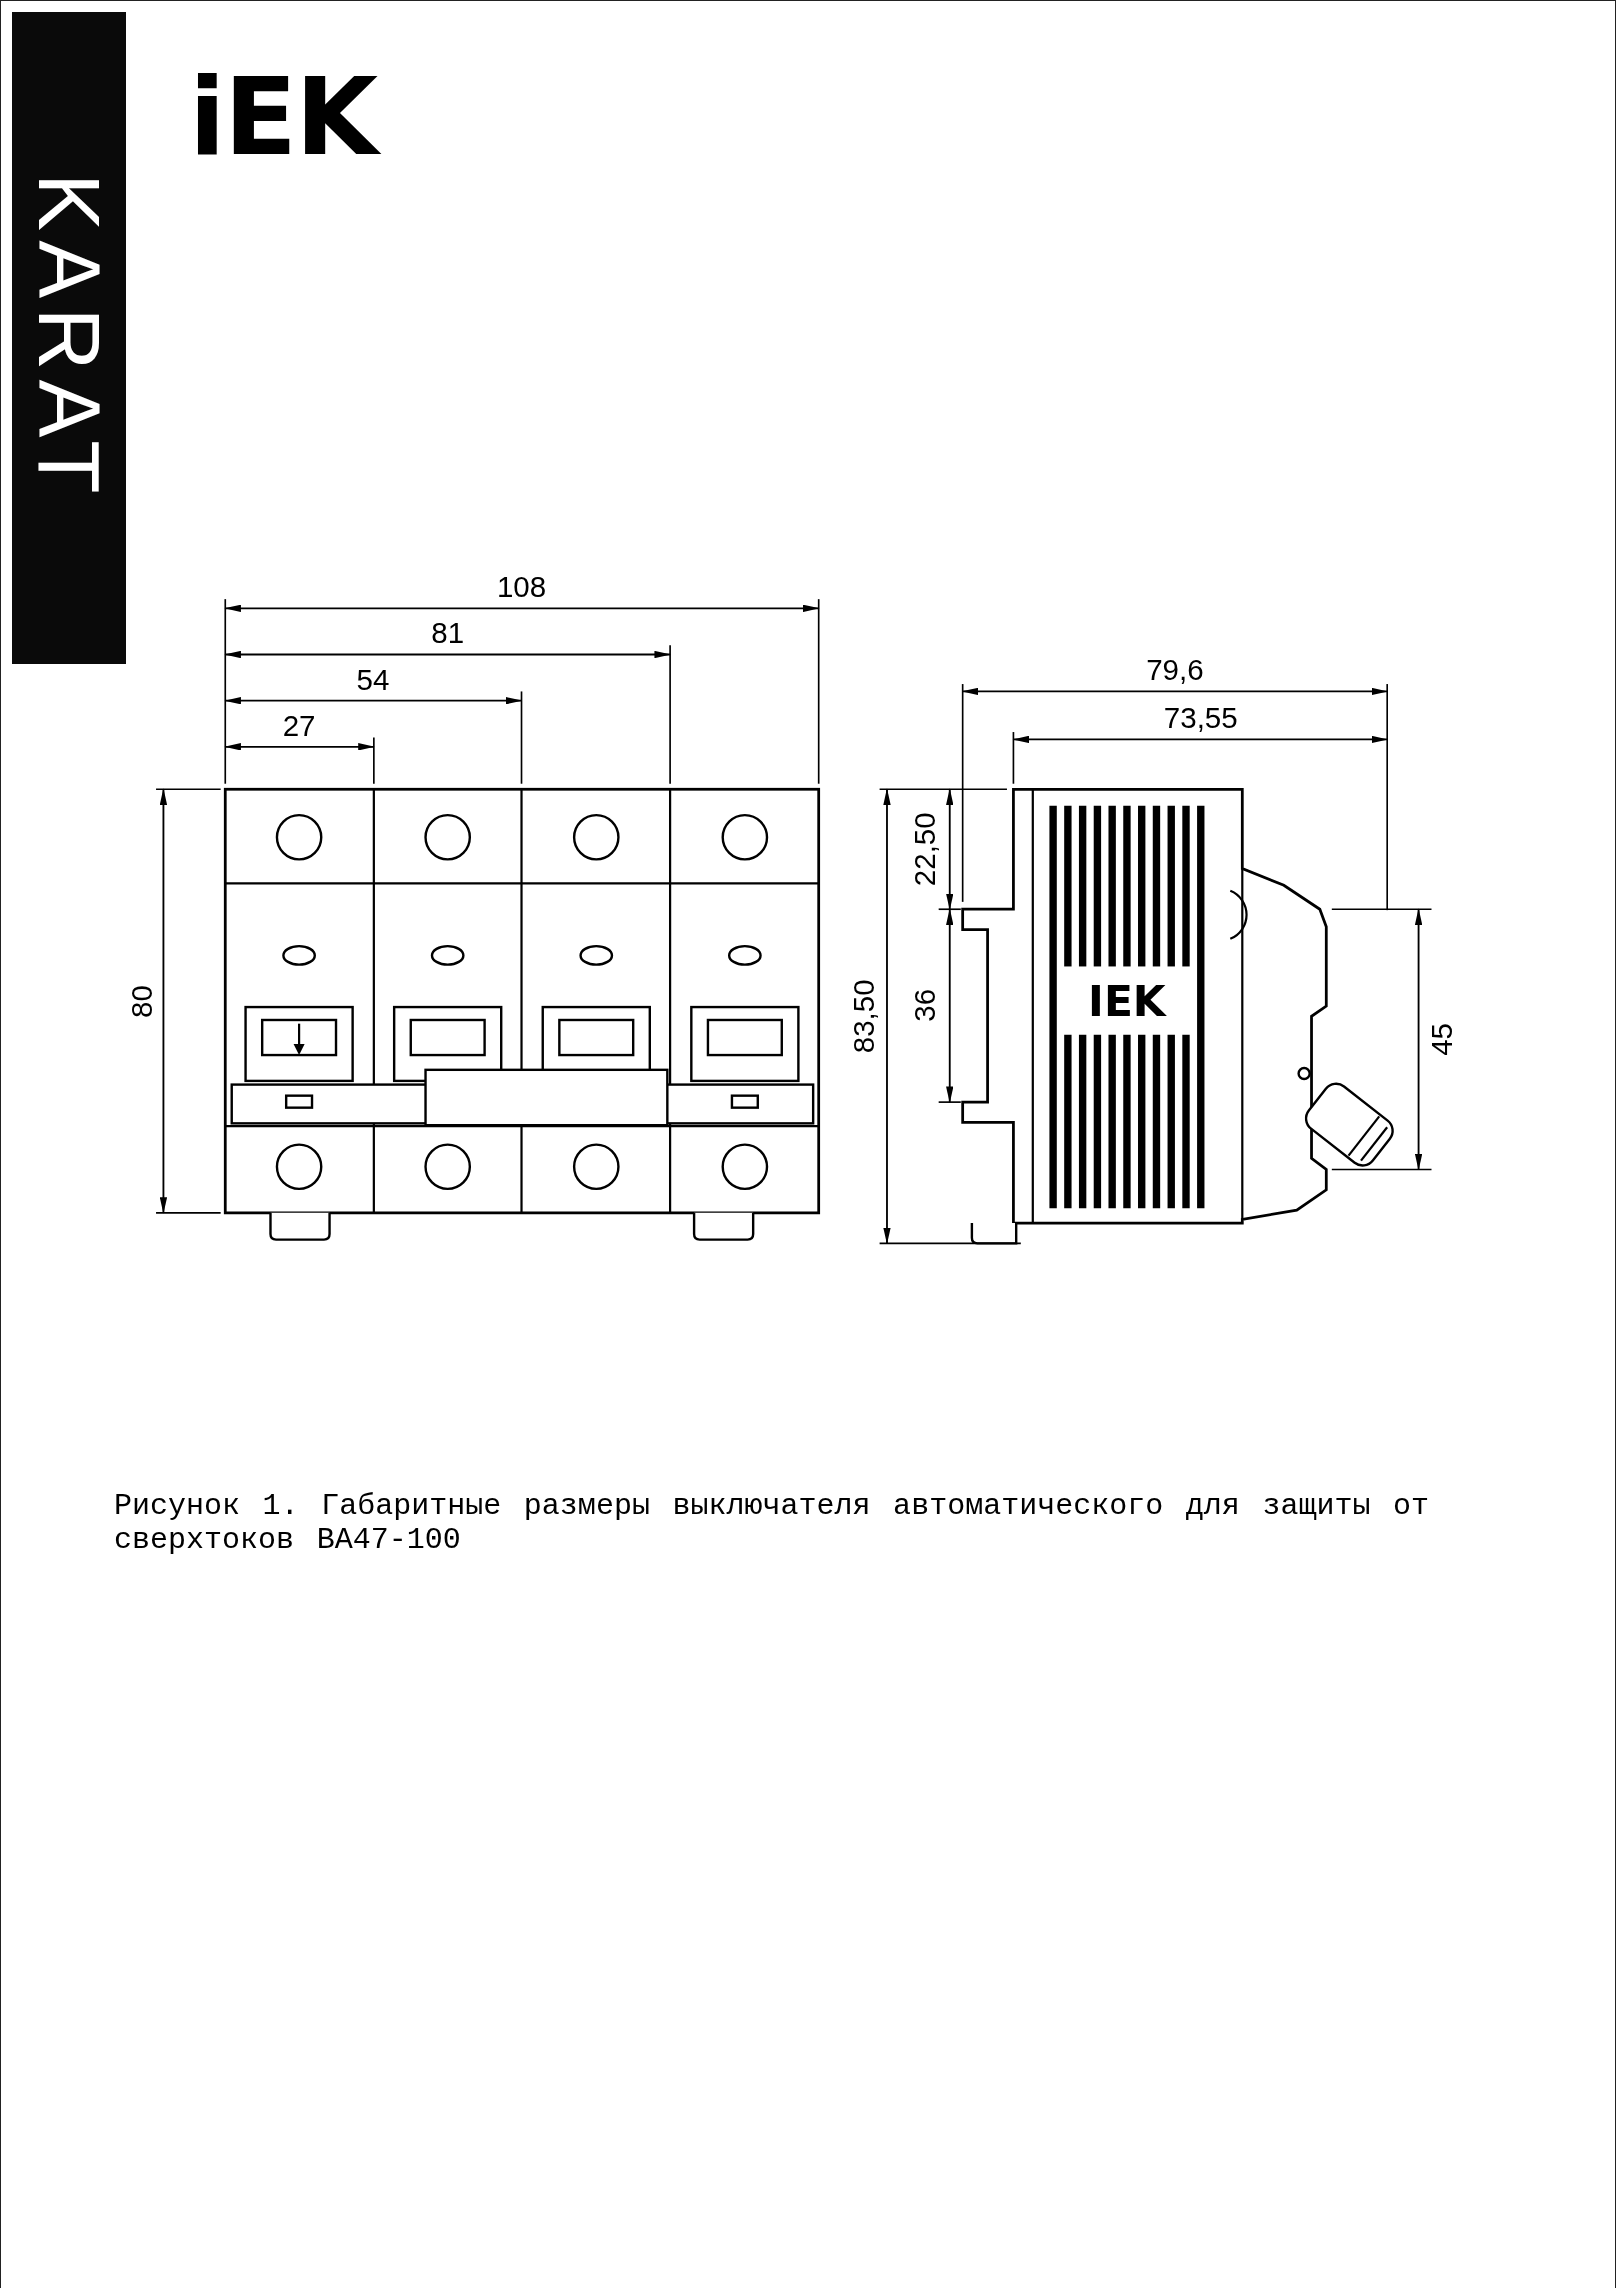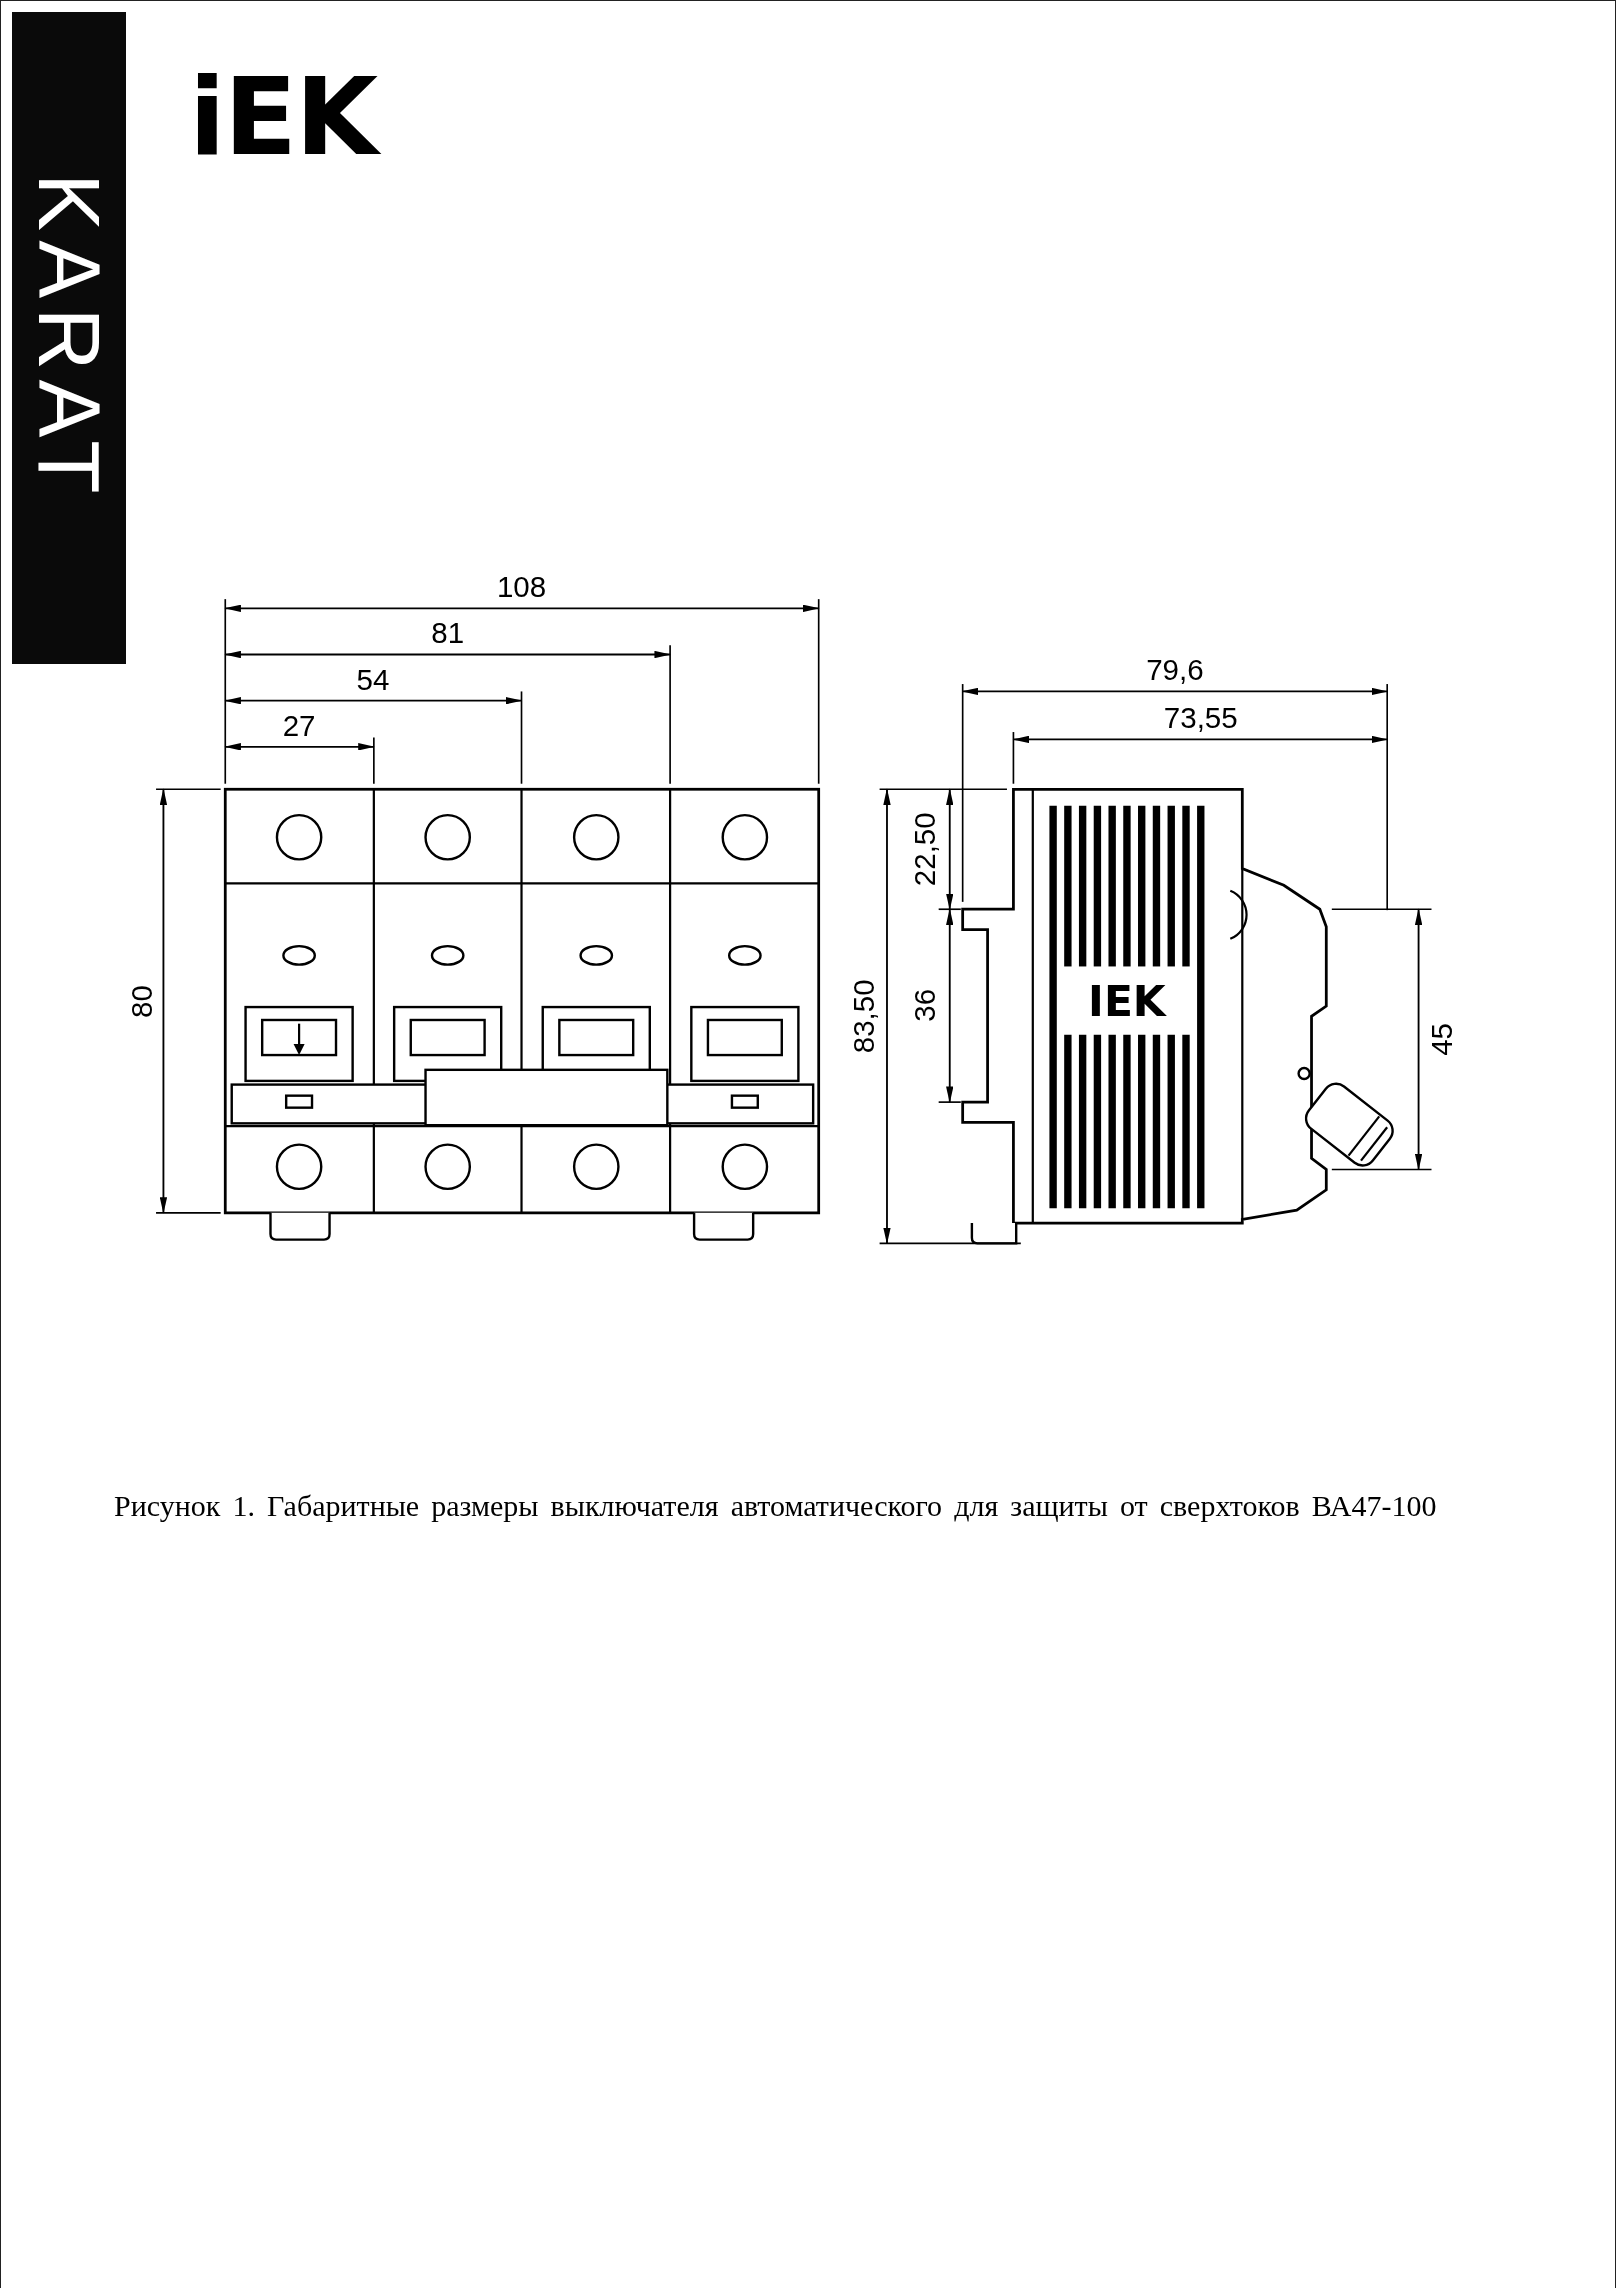--- a/index.html
+++ b/index.html
@@ -24,21 +24,21 @@
   }
   .iek-logo{
     position:absolute;left:188px;top:54px;
     font-size:107px;font-weight:800;letter-spacing:-1.8px;color:#000;
     font-family:"DejaVu Sans", sans-serif;
   }
   .drawing-svg{position:absolute;left:0;top:0;}
   .caption{
     position:absolute;left:113px;top:1488px;width:1403px;
     font-size:30px;color:#000;word-spacing:4.6px;
-    font-family:Liberation Serif, serif;
+    font-family:Liberation Mono, monospace;
   }
   
   .obj{fill:#ffffff;stroke:#000;stroke-width:3;}
   .obj2{fill:none;stroke:#000;stroke-width:2.4;}
   .objf{fill:#ffffff;stroke:#000;stroke-width:2.6;}
   .rib{stroke:#000;stroke-width:8;}
   .dimline{stroke:#000;stroke-width:2;fill:none;}
   .extline{stroke:#000;stroke-width:1.8;fill:none;}
   .dim{font-size:32px;fill:#000;font-family:"Liberation Sans", sans-serif;}
   .sidelogo{font-size:46px;font-weight:bold;fill:#000;font-family:"DejaVu Sans", sans-serif;}

